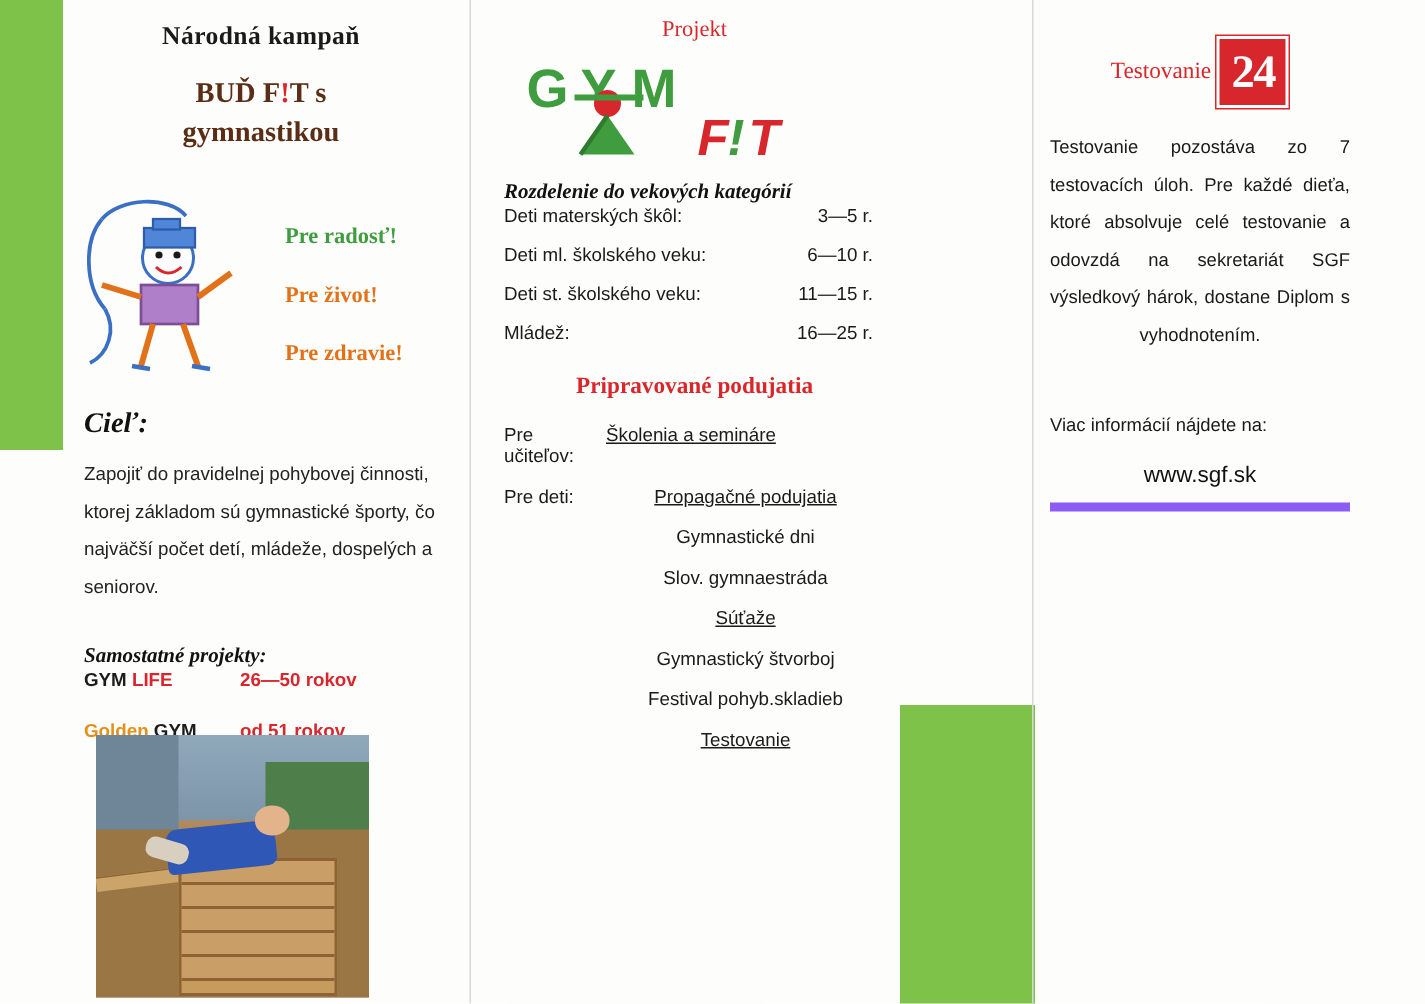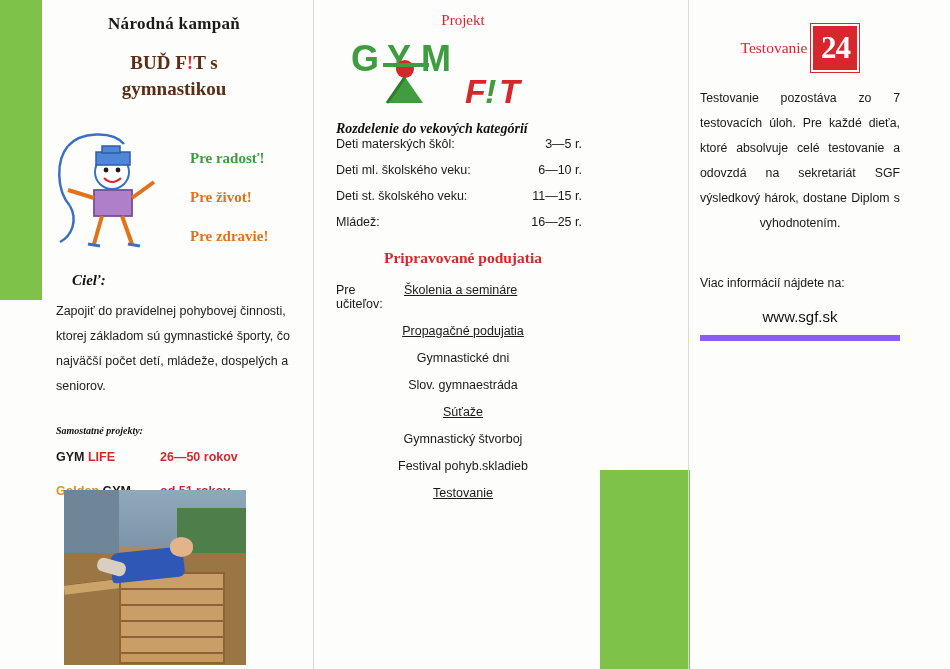--- a/index.html
+++ b/index.html
@@ -91,39 +91,37 @@
     margin-bottom: 22px;
   }
   .slogan.green { color: #3f9d3f; }
   .slogan.orange { color: #e2721a; }
 
   .c1-body { position: absolute; left: 14px; top: 272px; width: 250px; }
   .h-ciel {
     font-family: "Liberation Serif", serif;
     font-weight: bold;
     font-style: italic;
-    font-size: 15px;
+    font-size: 19px;
     color: #111;
     margin-bottom: 10px;
-    margin-left: 16px;
   }
   .para {
     font-size: 12.5px;
     color: #222;
     line-height: 25px;
     font-family: "Liberation Sans", sans-serif;
   }
   .h-samostatne {
     font-family: "Liberation Serif", serif;
     font-weight: bold;
     font-style: italic;
-    font-size: 10px;
+    font-size: 14px;
     color: #111;
     margin-top: 26px;
-    margin-bottom: 14px;
   }
   .proj-row {
     display: flex;
     align-items: baseline;
     margin-bottom: 20px;
     font-size: 12.5px;
   }
   .proj-name { width: 104px; font-weight: bold; }
   .proj-name .gym-red { color: #d8272c; }
   .proj-name .gym-dark { color: #1c1c1c; }
@@ -378,20 +376,21 @@
     </div>
 
     <div class="h-pripravovane">Pripravované podujatia</div>
 
     <div class="ev-row">
       <span class="ev-label">Pre učiteľov:</span>
       <span class="ev-items u">Školenia a  semináre</span>
     </div>
 
     <div class="ev-row">
+      <span class="ev-label">Pre deti:</span>
       <span class="ev-items">
         <div class="ev-item u" style="text-align:center;">Propagačné podujatia</div>
         <div class="ev-item" style="text-align:center;">Gymnastické dni</div>
         <div class="ev-item" style="text-align:center;">Slov. gymnaestráda</div>
         <div class="ev-item u" style="text-align:center;">Súťaže</div>
         <div class="ev-item" style="text-align:center;">Gymnastický štvorboj</div>
         <div class="ev-item" style="text-align:center;">Festival pohyb.skladieb</div>
         <div class="ev-item u" style="text-align:center;">Testovanie</div>
       </span>
     </div>

